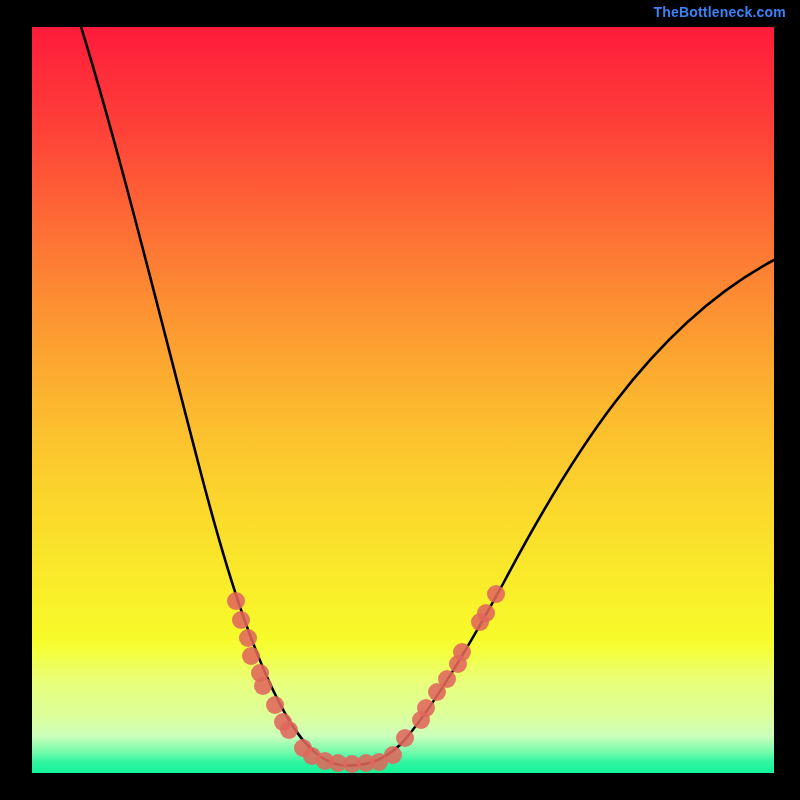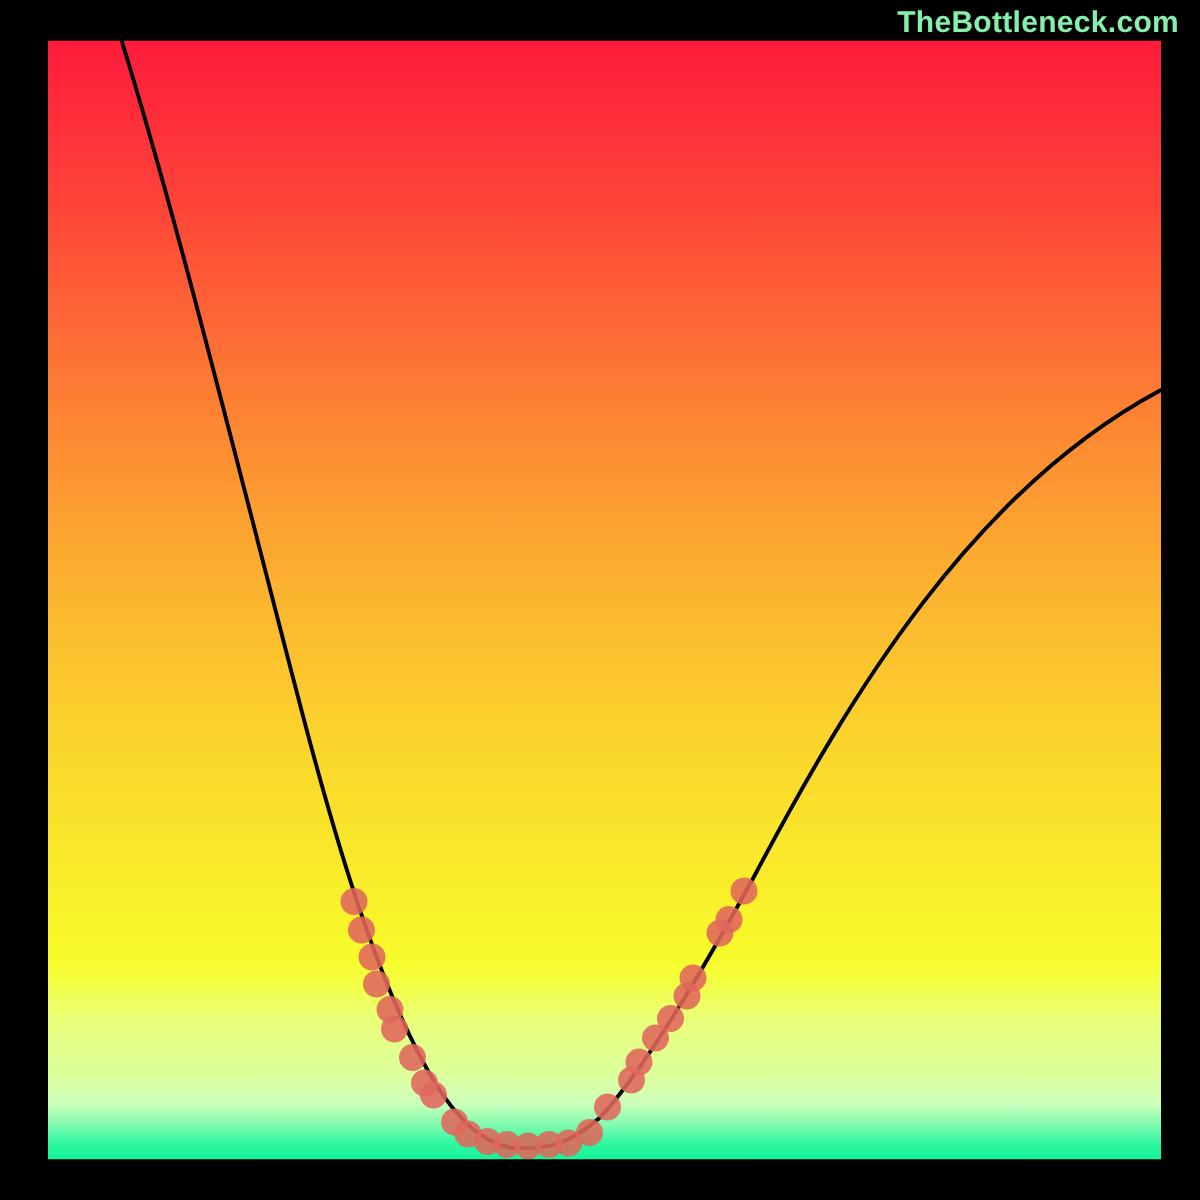--- a/index.html
+++ b/index.html
@@ -53,23 +53,23 @@
       #7cfbad 97.0%,
       #31f6a1 98.5%,
       #14f49a 100%
     );
   }
   .watermark {
     position: absolute;
     top: 4px;
     right: 14px;
     font-family: Arial, Helvetica, sans-serif;
-    font-size: 20px;
+    font-size: 14px;
     font-weight: bold;
-    color: #86efac;
+    color: #3b82f6;
     letter-spacing: 0.2px;
     z-index: 10;
   }
   svg.curve {
     position: absolute;
     left: 0;
     top: 0;
     width: 100%;
     height: 100%;
   }

